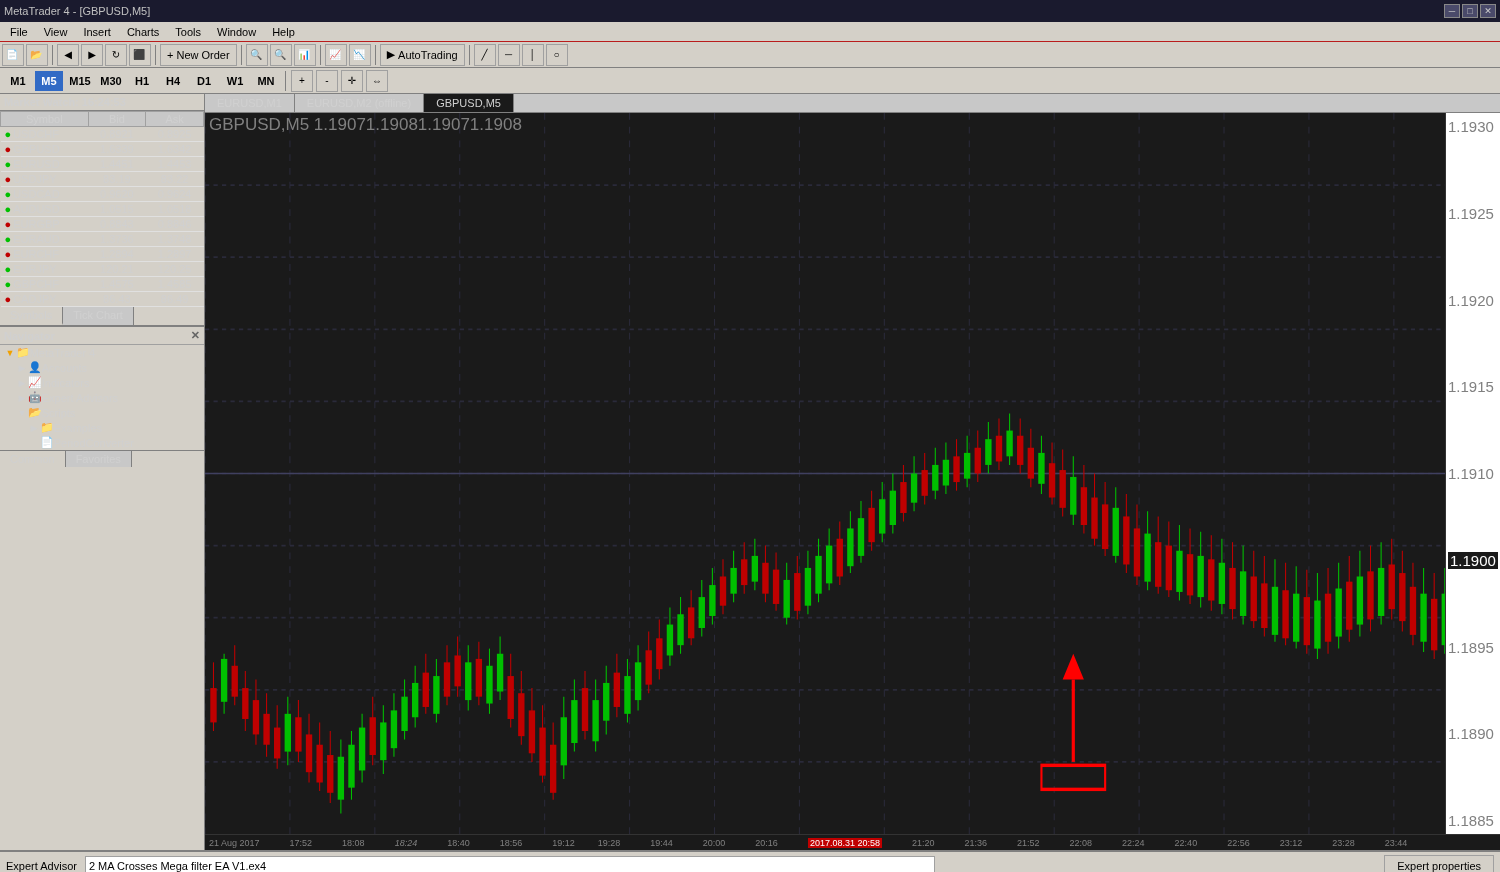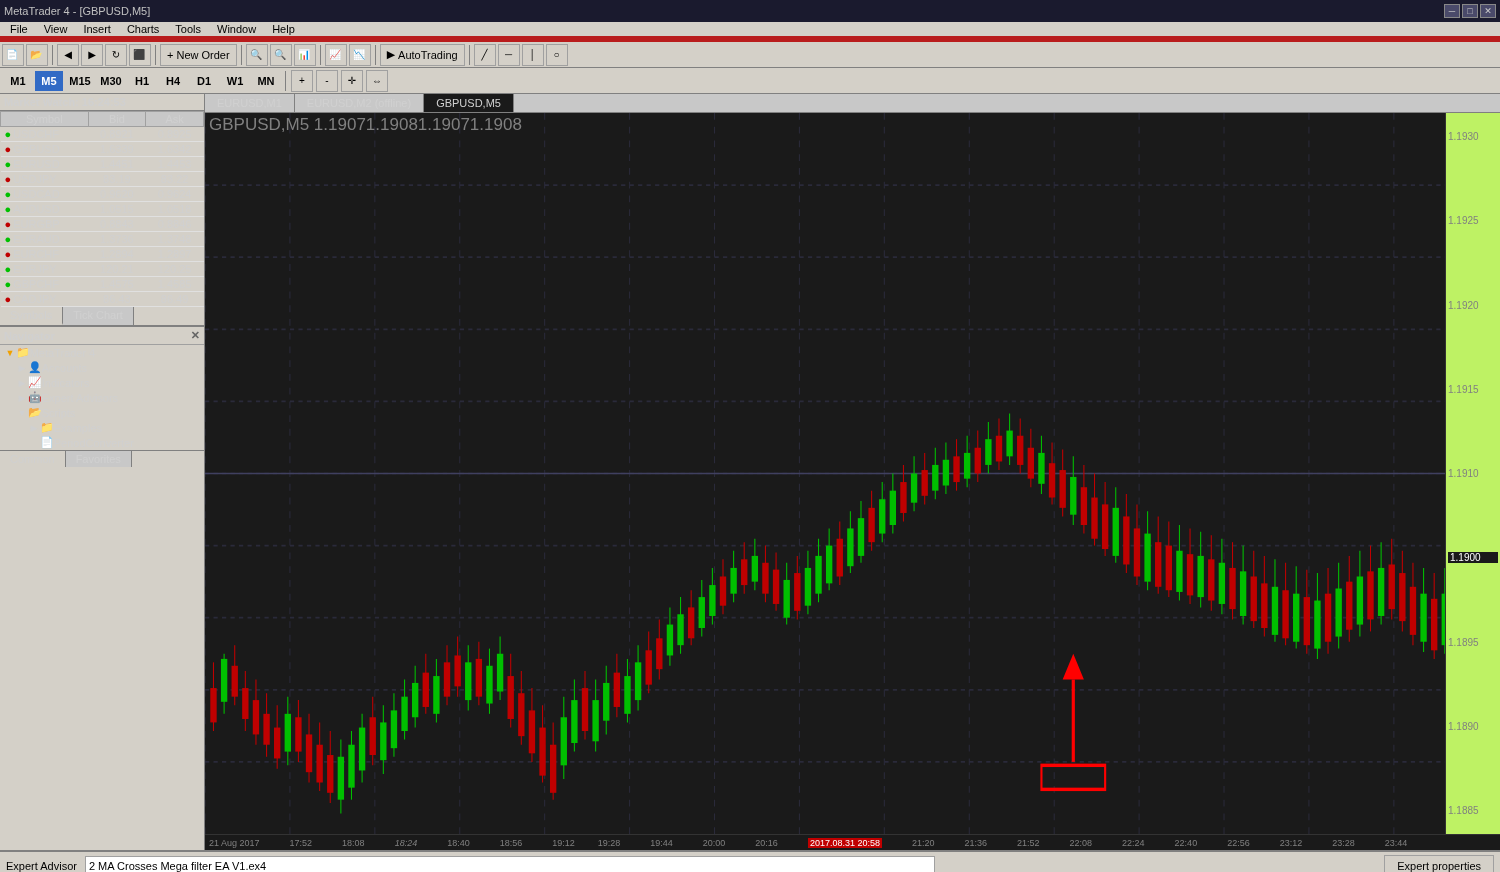--- a/index.html
+++ b/index.html
@@ -4,21 +4,21 @@
   <style>
     * { box-sizing: border-box; margin: 0; padding: 0; }
     body { font-family: 'Segoe UI', Tahoma, Arial, sans-serif; font-size: 11px; background: #2b2b2b; color: #d0d0d0; overflow: hidden; width: 1500px; height: 872px; }
 
     
     #title-bar { background: #1a1a2e; color: #c0c0c0; height: 22px; display: flex; align-items: center; justify-content: space-between; padding: 0 4px; font-size: 11px; }
     #title-bar .win-controls { display: flex; gap: 2px; }
     #title-bar .win-btn { width: 16px; height: 14px; background: #4a4a6a; border: 1px solid #888; cursor: pointer; display: flex; align-items: center; justify-content: center; font-size: 9px; color: #ccc; }
 
     
-    #menu-bar { background: #d4d0c8; color: #000; height: 20px; display: flex; align-items: center; padding: 0 2px; border-bottom: 6px solid #b91c1c; }
+    #menu-bar { background: #d4d0c8; color: #000; height: 20px; display: flex; align-items: center; padding: 0 2px; border-bottom: 1px solid #b91c1c; }
     .menu-item { padding: 2px 8px; cursor: pointer; font-size: 11px; color: #000; }
 
     
     #toolbar1 { background: #d4d0c8; height: 26px; display: flex; align-items: center; padding: 1px 2px; border-bottom: 1px solid #808080; gap: 2px; }
     #toolbar2 { background: #d4d0c8; height: 26px; display: flex; align-items: center; padding: 1px 4px; border-bottom: 1px solid #808080; gap: 3px; }
     .tb-btn { background: #d4d0c8; border: 1px solid #a0a0a0; height: 22px; min-width: 22px; cursor: pointer; display: flex; align-items: center; justify-content: center; font-size: 10px; color: #000; padding: 0 3px; }
     .tb-separator { width: 1px; height: 20px; background: #808080; margin: 0 2px; }
     .tb-btn-text { background: #d4d0c8; border: 1px solid #a0a0a0; height: 22px; cursor: pointer; display: flex; align-items: center; padding: 0 6px; font-size: 11px; color: #000; gap: 3px; }
     .timeframe-btn { background: #d4d0c8; border: 1px solid transparent; height: 20px; min-width: 28px; cursor: pointer; display: flex; align-items: center; justify-content: center; font-size: 11px; font-weight: bold; color: #000; }
 
@@ -61,21 +61,21 @@
     
     #chart-tabs { display: flex; background: #c8c8c8; border-bottom: 1px solid #808080; }
     .chart-tab { padding: 3px 12px; font-size: 11px; cursor: pointer; background: #c8c8c8; border-right: 1px solid #808080; }
     .chart-tab.active { background: #1a1a1a; color: #d0d0d0; }
 
     
     #chart-canvas { flex: 1; position: relative; background: #1a1a1a; overflow: hidden; }
     #chart-info { position: absolute; top: 2px; left: 4px; font-size: 17px; color: #808080; z-index: 10; }
 
     
-    #price-scale { position: absolute; right: 0; top: 0; bottom: 0; width: 55px; background: #bef264; border-left: 1px solid #333; display: flex; flex-direction: column; justify-content: space-between; padding: 18px 2px; font-size: 10px; color: #808080; }
+    #price-scale { position: absolute; right: 0; top: 0; bottom: 0; width: 55px; background: #ffffff; border-left: 1px solid #333; display: flex; flex-direction: column; justify-content: space-between; padding: 5px 2px; font-size: 15px; color: #808080; }
 
     
     #time-scale { height: 16px; background: #1a1a1a; border-top: 1px solid #333; color: #808080; font-size: 9px; display: flex; align-items: center; padding: 0 4px; overflow: hidden; }
 
     
     #chart-svg { width: 100%; height: 100%; }
 
     
     .callout-box { position: absolute; background: white; border: 2px solid #000; padding: 10px 15px; font-size: 14px; color: #000; text-align: center; border-radius: 3px; z-index: 20; }
 

